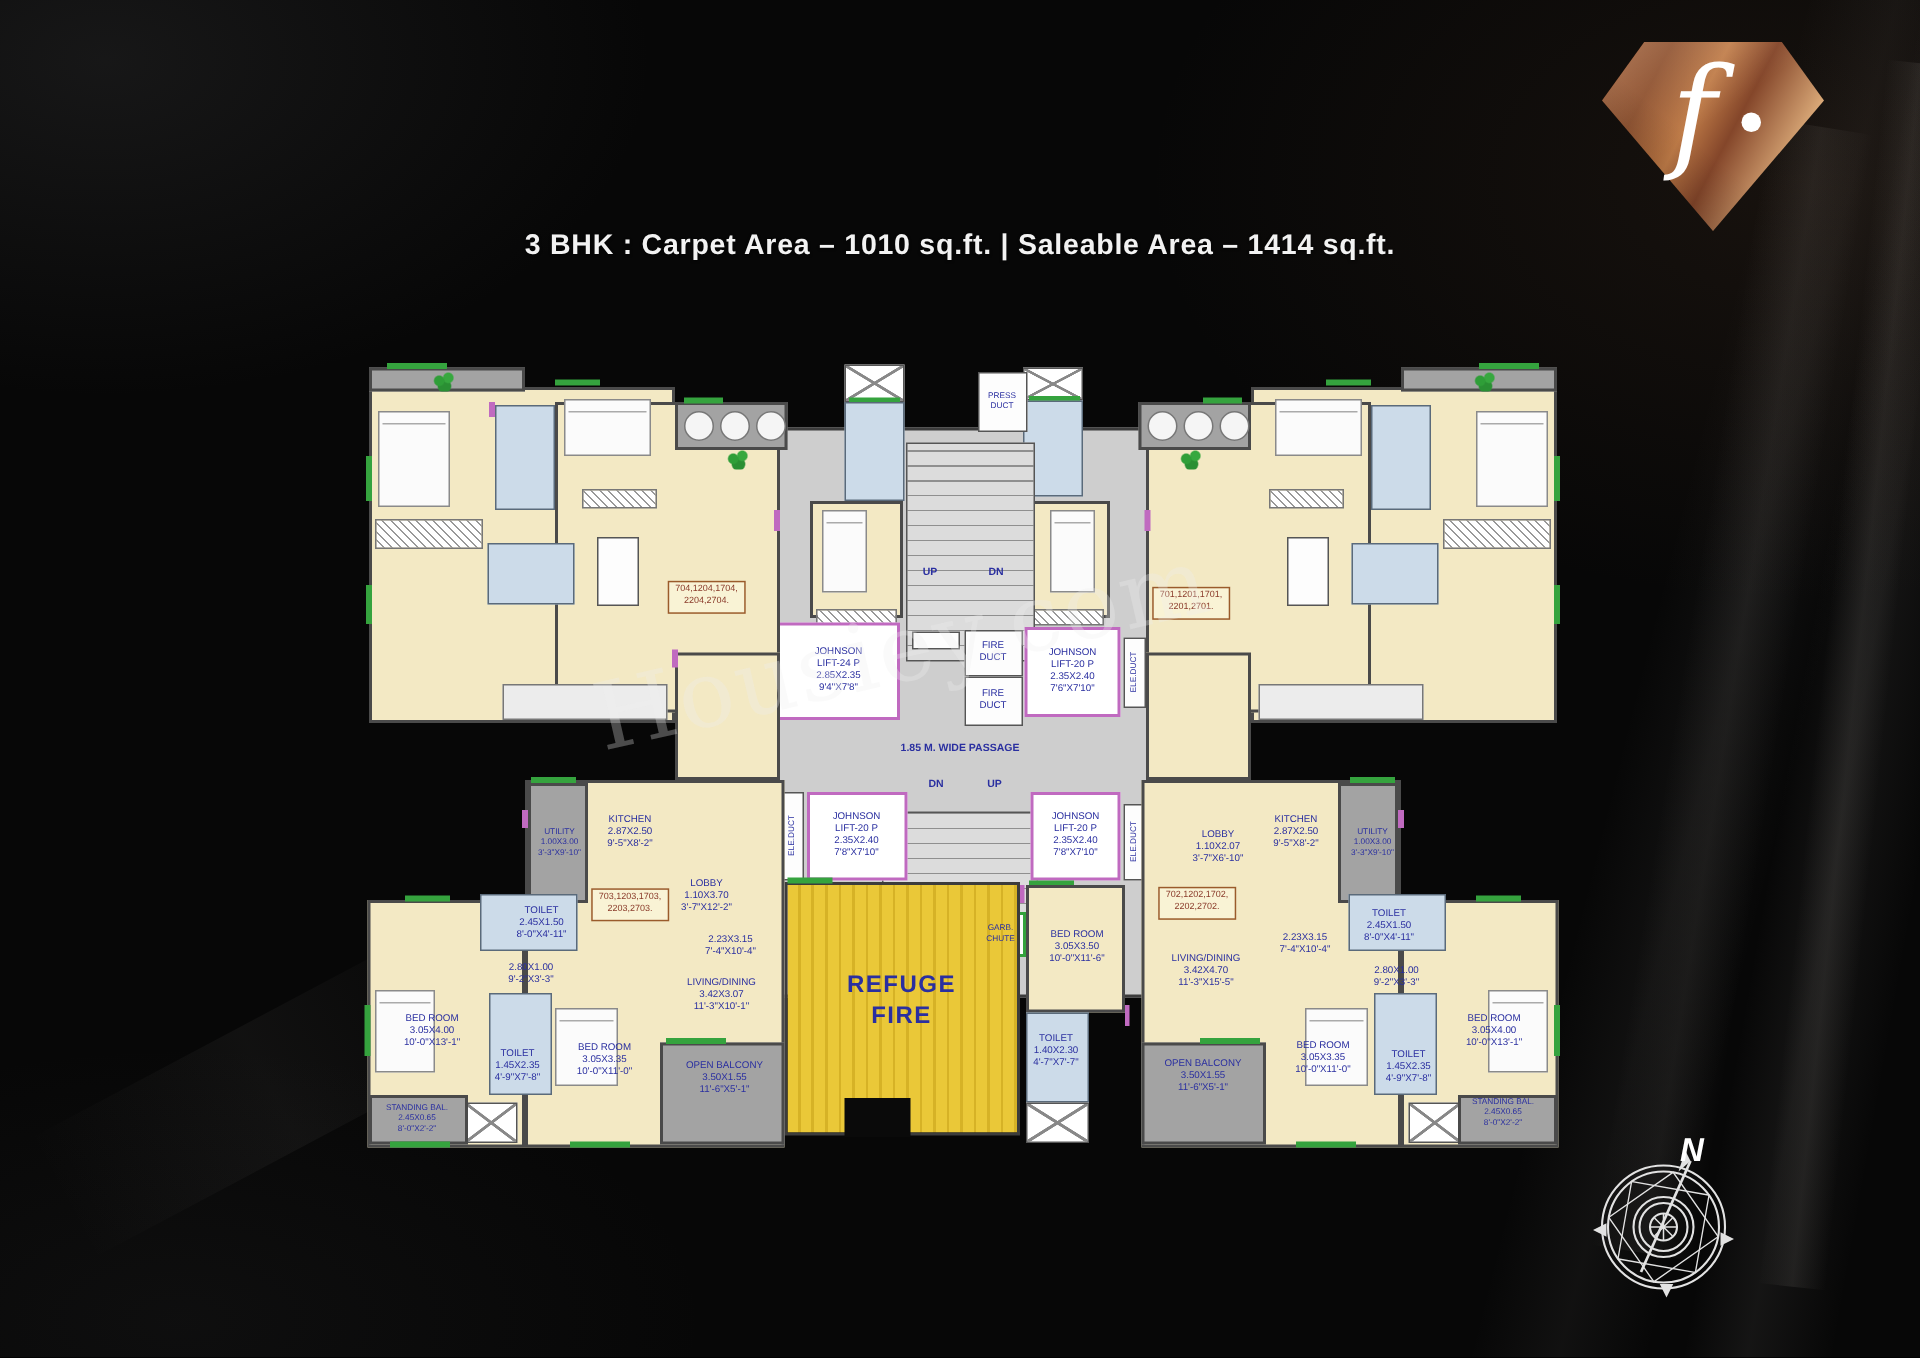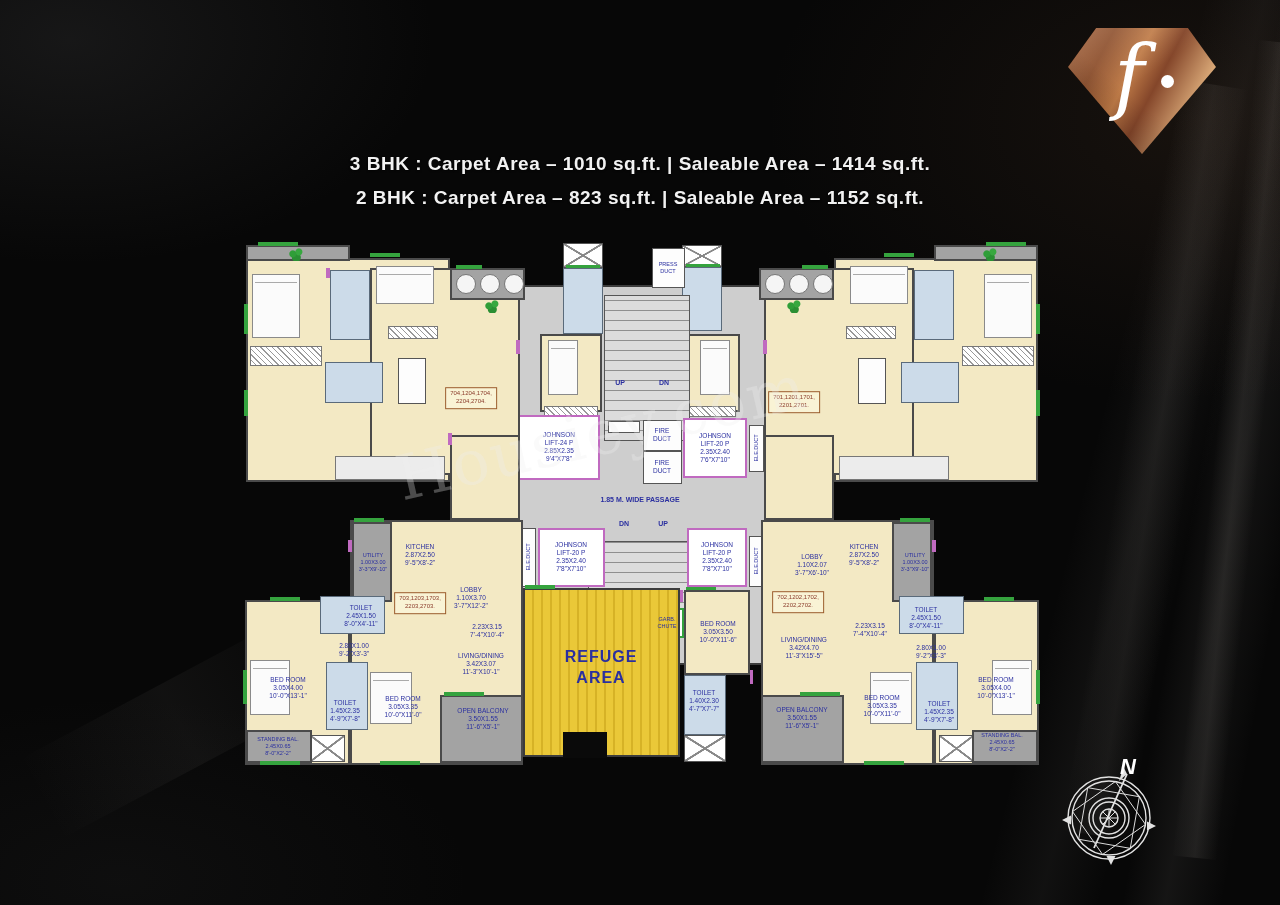--- a/index.html
+++ b/index.html
@@ -73,21 +73,20 @@
 </head>
 <body>
 
 <div class="stage">
 
   <div class="streak" style="left:1120px;top:80px;width:70px;height:760px;background:linear-gradient(90deg,transparent,rgba(215,208,200,0.07),transparent);transform:rotate(9deg);"></div>
   <div class="streak" style="left:1215px;top:40px;width:45px;height:820px;background:linear-gradient(90deg,transparent,rgba(215,208,200,0.09),transparent);transform:rotate(6deg);"></div>
   <div class="streak" style="left:20px;top:680px;width:320px;height:90px;background:linear-gradient(90deg,transparent,rgba(210,205,200,0.05),transparent);transform:rotate(-28deg);"></div>
 
   <div class="subtitle sub1">3 BHK : Carpet Area – 1010 sq.ft. | Saleable Area – 1414 sq.ft.</div>
-  <div class="subtitle sub2">2 BHK : Carpet Area – 823 sq.ft. | Saleable Area – 1152 sq.ft.</div>
 
   <div class="logo">
     <div class="gem"></div>
     <div class="logo-f">f</div>
     <div class="logo-dot"></div>
   </div>
 
   <div class="plan">
 
     <div class="blk corebg" style="left:283px;top:45px;width:254px;height:380px;"></div>
@@ -243,21 +242,21 @@
 7'8"X7'10"</div>
     <div class="vlbl" style="left:298px;top:317px;">ELE.DUCT</div>
     <div class="lbl" style="left:487px;top:317px;">JOHNSON
 LIFT-20 P
 2.35X2.40
 7'8"X7'10"</div>
     <div class="vlbl" style="left:526px;top:321px;">ELE.DUCT</div>
     <div class="lbl tiny" style="left:437px;top:383px;">GARB.
 CHUTE</div>
     <div class="lbl big" style="left:371px;top:428px;">REFUGE
-AREA</div>
+FIRE</div>
     <div class="lbl" style="left:488px;top:392px;">BED ROOM
 3.05X3.50
 10'-0"X11'-6"</div>
     <div class="lbl" style="left:474px;top:461px;">TOILET
 1.40X2.30
 4'-7"X7'-7"</div>
 
     <div class="unitbox" style="left:241px;top:158px;">704,1204,1704,
 2204,2704.</div>
     <div class="unitbox" style="left:564px;top:162px;">701,1201,1701,

